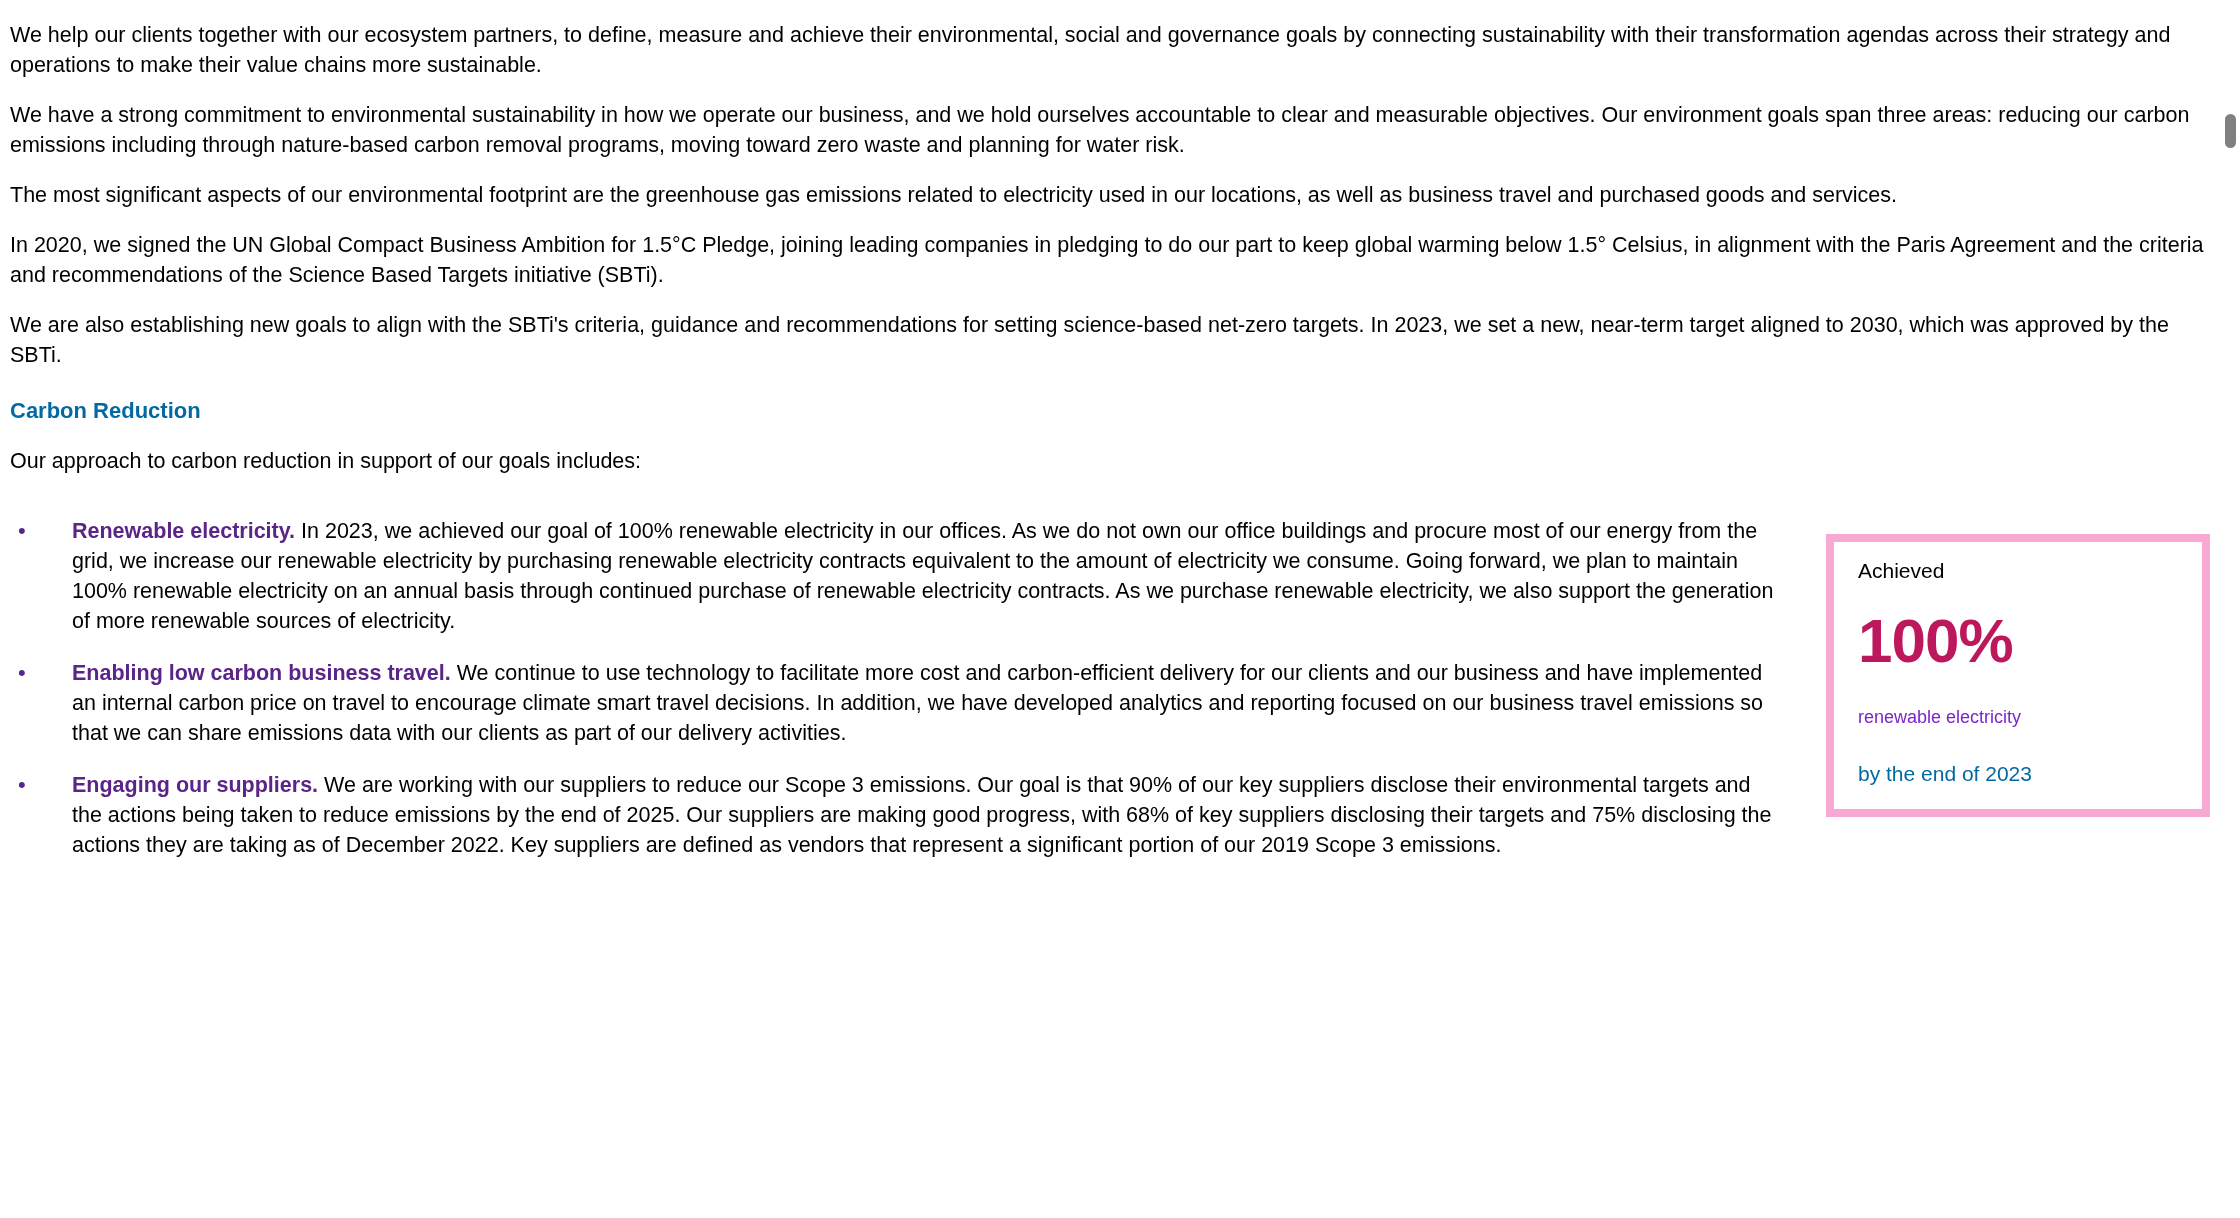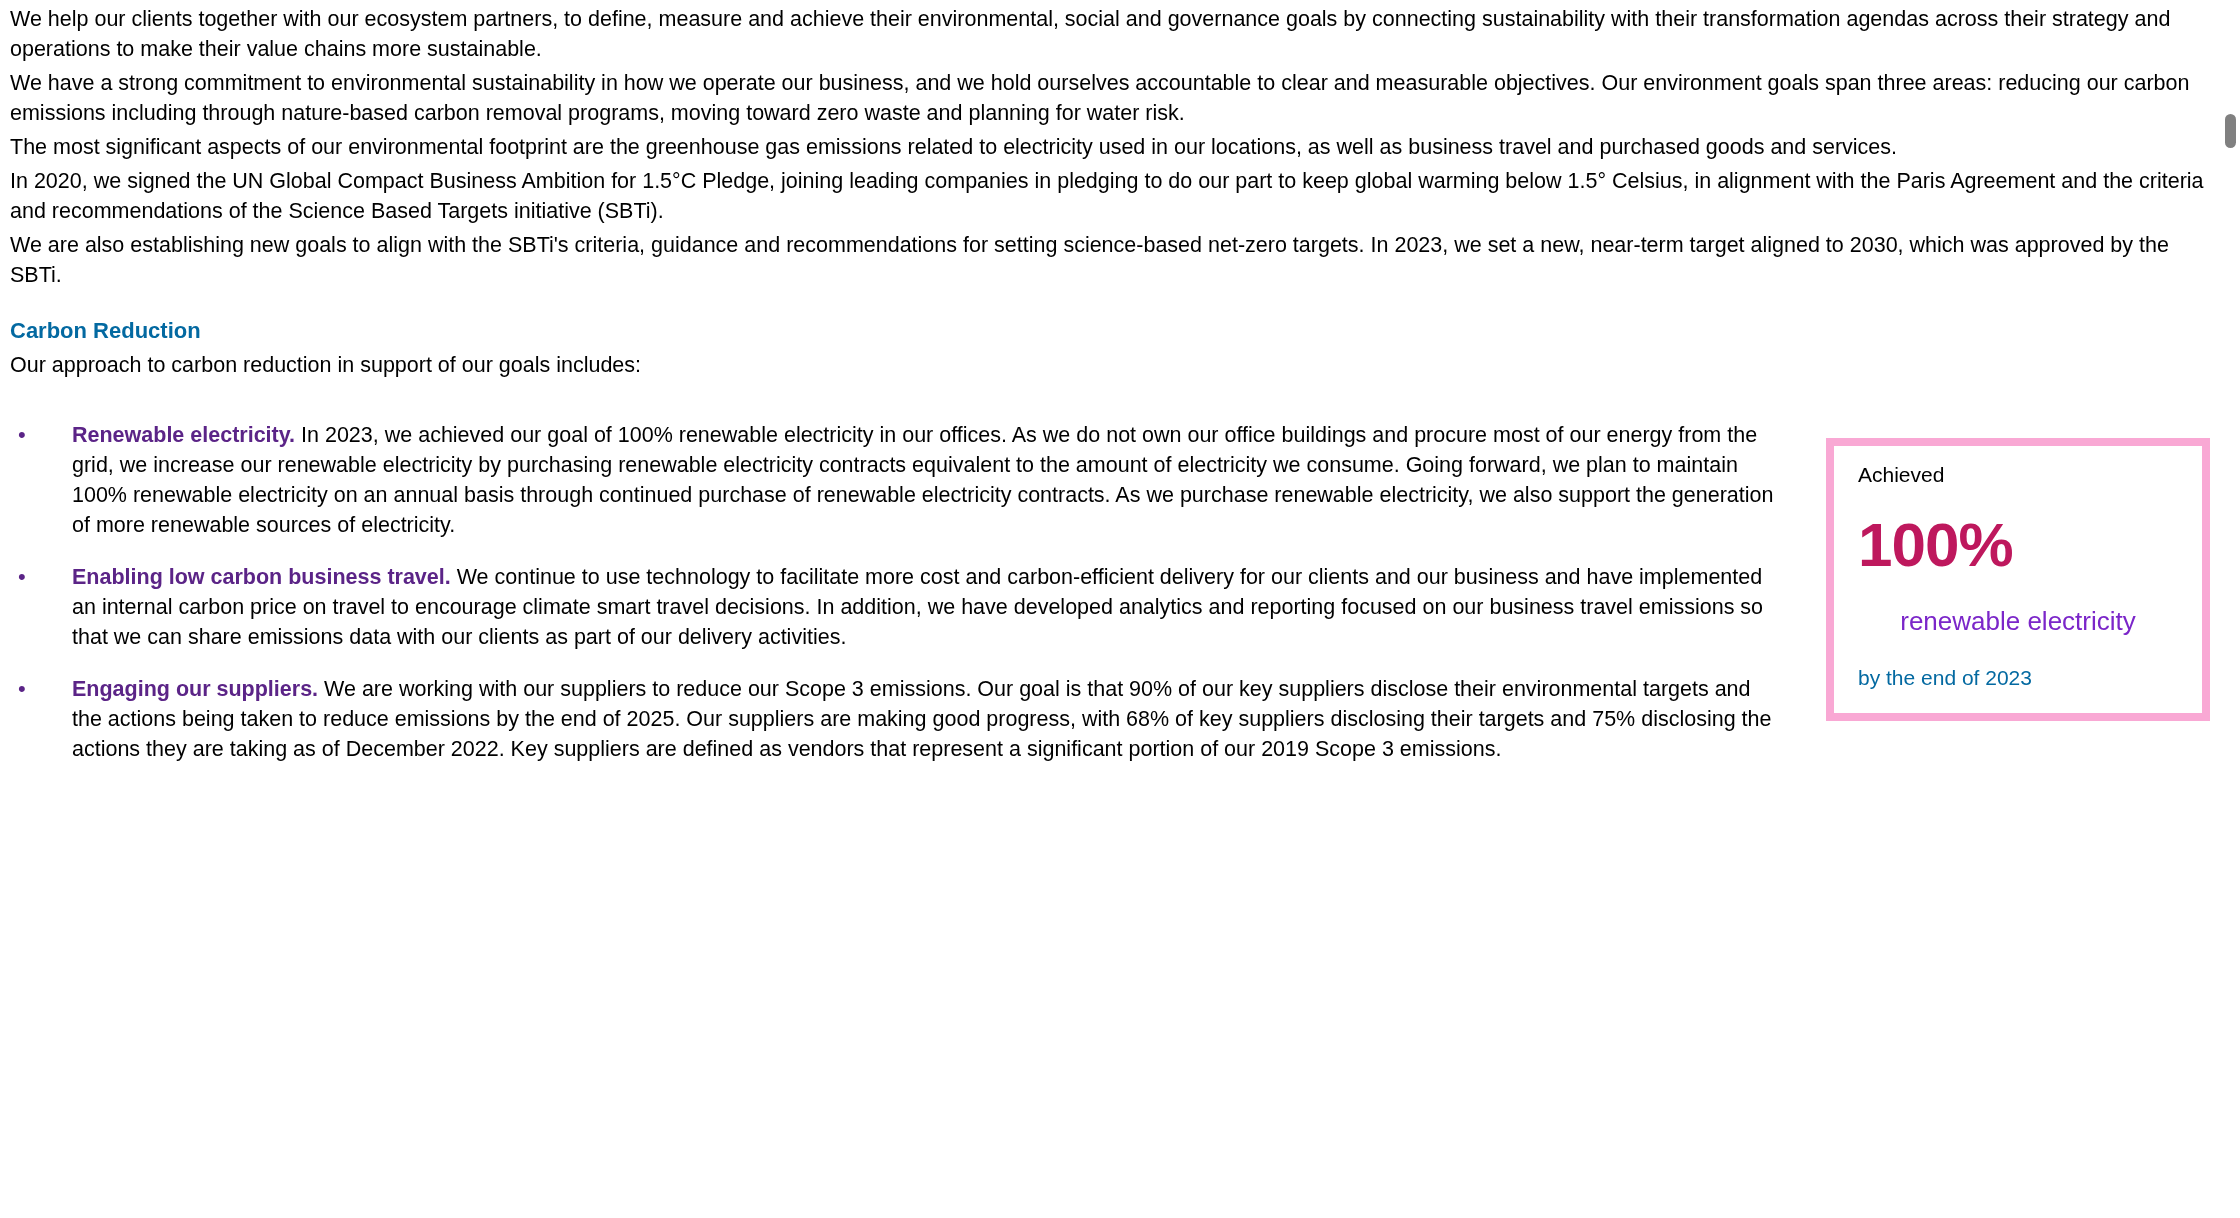--- a/index.html
+++ b/index.html
@@ -25,21 +25,21 @@
     font-size: 34px;
     font-weight: bold;
     line-height: 40px;
     margin: 0;
     padding-top: 6px;
     letter-spacing: -0.2px;
   }
   p.body-text {
     font-size: 21.5px;
     line-height: 30px;
-    margin: 4px 0 0 0;
+    margin: 20px 0 0 0;
     color: #000000;
   }
   h2.section-heading {
     font-size: 25px;
     line-height: 32px;
     font-weight: bold;
     margin: 24px 0 0 0;
     color: #000000;
   }
   h3.sub-heading {
@@ -66,25 +66,24 @@
   }
   .callout-figure {
     font-size: 62px;
     line-height: 70px;
     font-weight: bold;
     color: #be185d;
     margin: 20px 0 16px 0;
     letter-spacing: -1px;
   }
   .callout-label {
-    font-size: 26px;
+    font-size: 18px;
     line-height: 34px;
     color: #7B26C9;
     margin: 24px 0 0 0;
-    text-align: center;
   }
   .callout-footnote {
     font-size: 21px;
     line-height: 30px;
     color: #0369a1;
     margin: 25px 0 0 0;
   }
   ul.bullet-list {
     list-style: none;
     margin: 40px 0 0 0;

